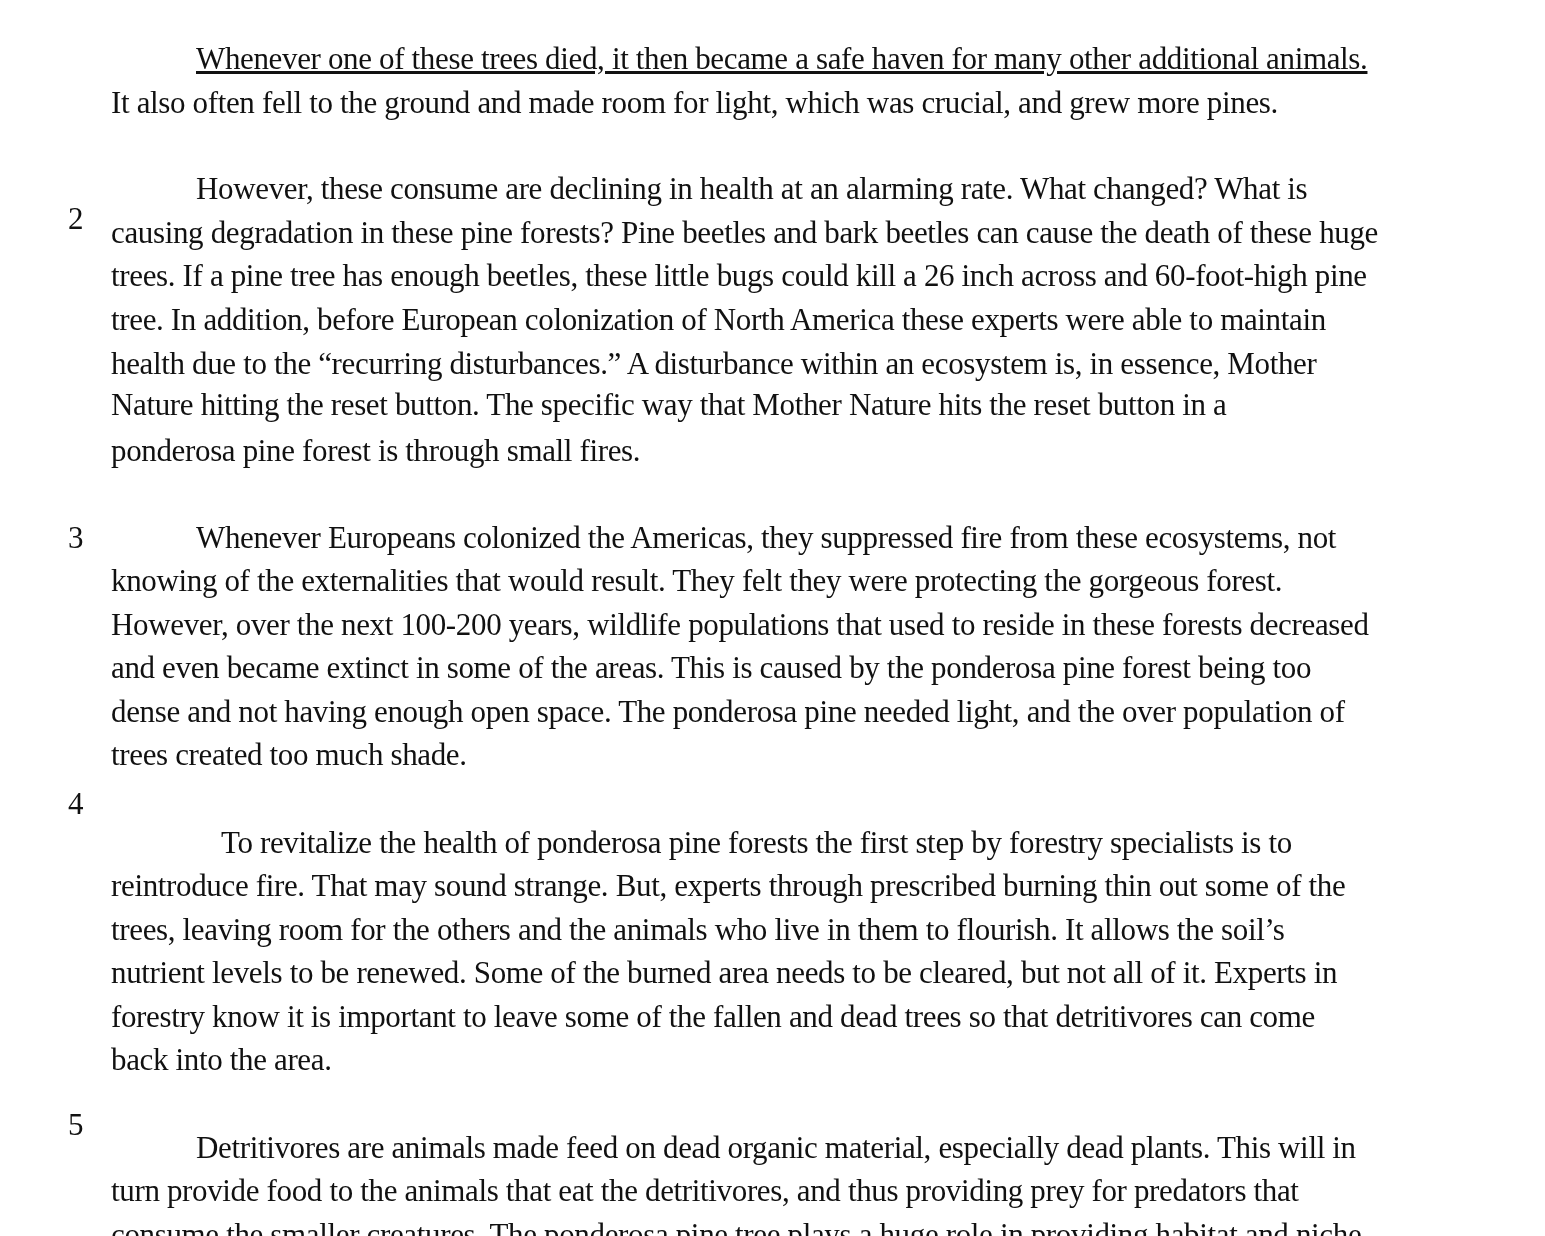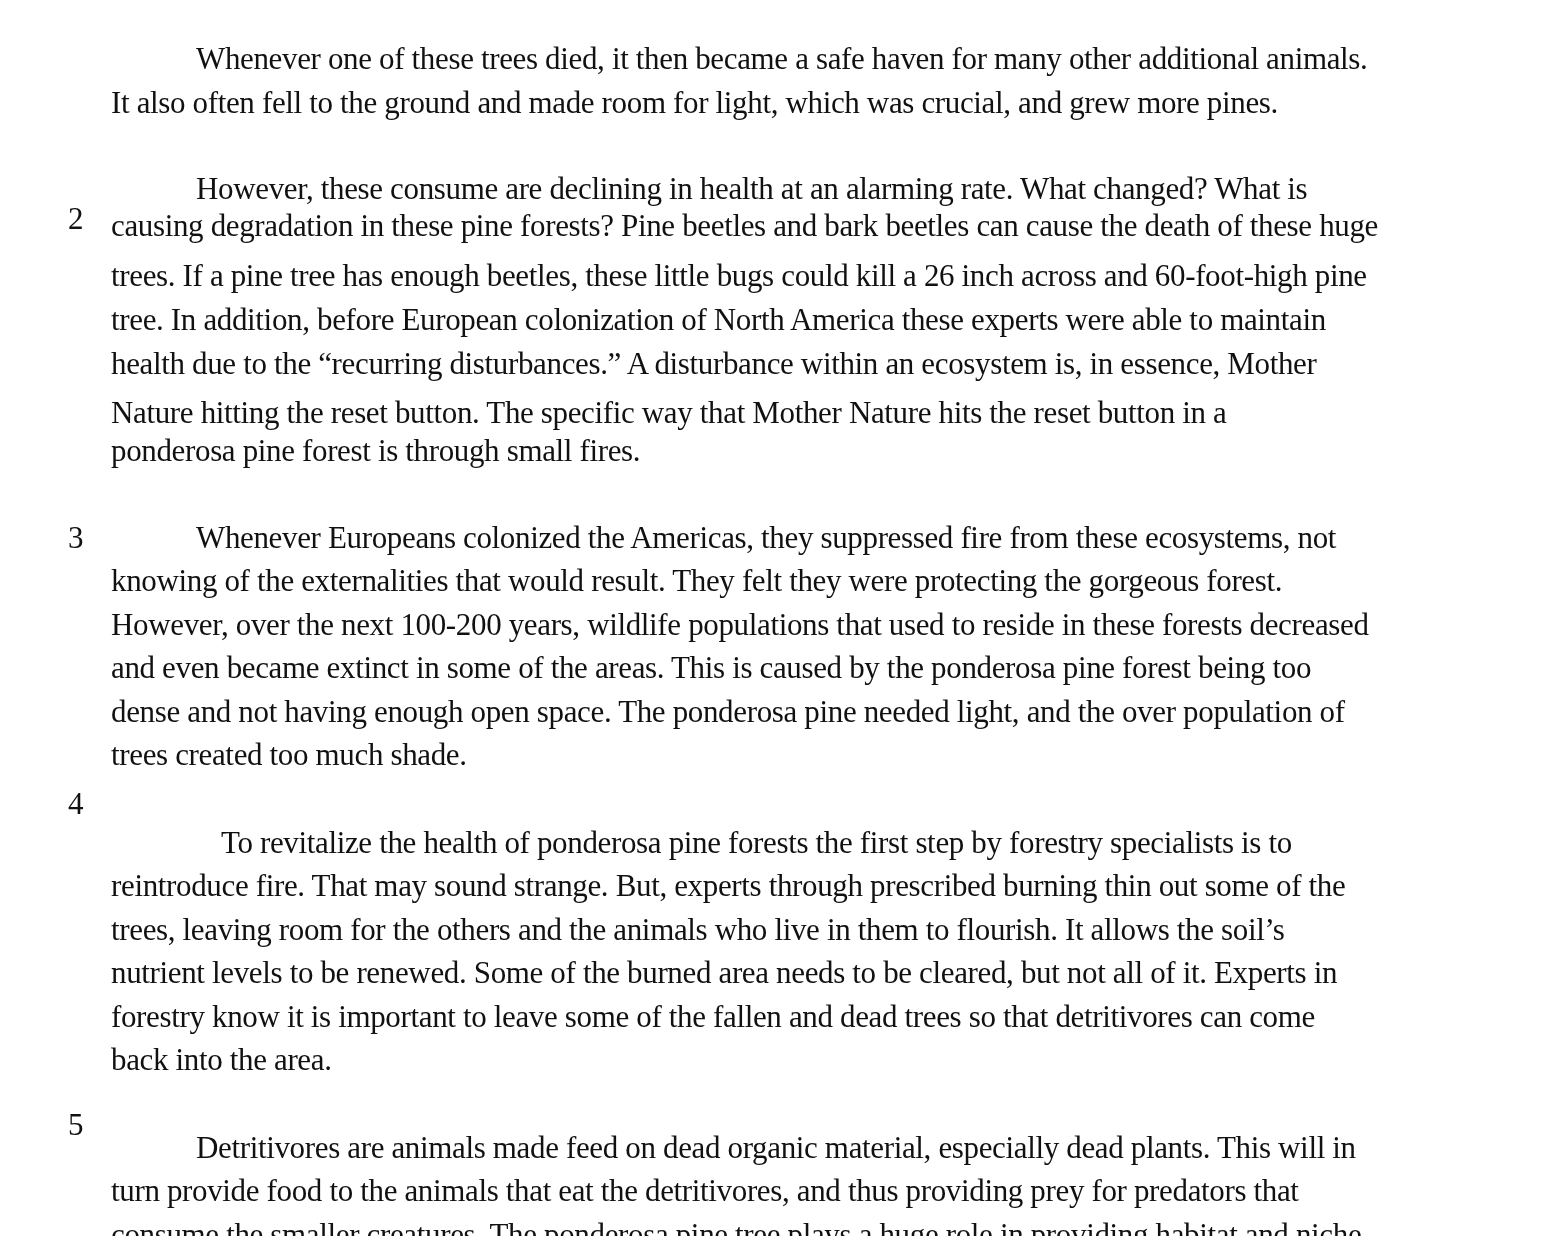--- a/index.html
+++ b/index.html
@@ -38,32 +38,32 @@
       font-size: 31px;
       line-height: 44px;
     }
   </style>
 </head>
 <body>
 
 <div class="page">
 
   <div>
-    <div class="line indent" style="top:37px;">Whenever one of these trees died, it then became a safe haven for many other additional animals.</div>
+    <div class="line indent" style="top:37px;text-decoration:underline;">Whenever one of these trees died, it then became a safe haven for many other additional animals.</div>
     <div class="line" style="top:81px;">It also often fell to the ground and made room for light, which was crucial, and grew more pines.</div>
   </div>
 
   <div class="para-num" style="top:197px;">2</div>
   <div>
     <div class="line indent" style="top:167px;">However, these consume are declining in health at an alarming rate. What changed? What is</div>
-    <div class="line" style="top:204px;">causing degradation in these pine forests? Pine beetles and bark beetles can cause the death of these huge</div>
+    <div class="line" style="top:211px;">causing degradation in these pine forests? Pine beetles and bark beetles can cause the death of these huge</div>
     <div class="line" style="top:254px;">trees. If a pine tree has enough beetles, these little bugs could kill a 26 inch across and 60-foot-high pine</div>
     <div class="line" style="top:298px;">tree. In addition, before European colonization of North America these experts were able to maintain</div>
     <div class="line" style="top:342px;">health due to the “recurring disturbances.” A disturbance within an ecosystem is, in essence, Mother</div>
-    <div class="line" style="top:391px;">Nature hitting the reset button. The specific way that Mother Nature hits the reset button in a</div>
+    <div class="line" style="top:383px;">Nature hitting the reset button. The specific way that Mother Nature hits the reset button in a</div>
     <div class="line" style="top:429px;">ponderosa pine forest is through small fires.</div>
   </div>
 
   <div class="para-num" style="top:516px;">3</div>
   <div>
     <div class="line indent" style="top:516px;">Whenever Europeans colonized the Americas, they suppressed fire from these ecosystems, not</div>
     <div class="line" style="top:559px;">knowing of the externalities that would result. They felt they were protecting the gorgeous forest.</div>
     <div class="line" style="top:603px;">However, over the next 100-200 years, wildlife populations that used to reside in these forests decreased</div>
     <div class="line" style="top:646px;text-align:right;">and even became extinct in some of the areas. This is caused by the ponderosa pine forest being too</div>
     <div class="line" style="top:690px;">dense and not having enough open space. The ponderosa pine needed light, and the over population of</div>

